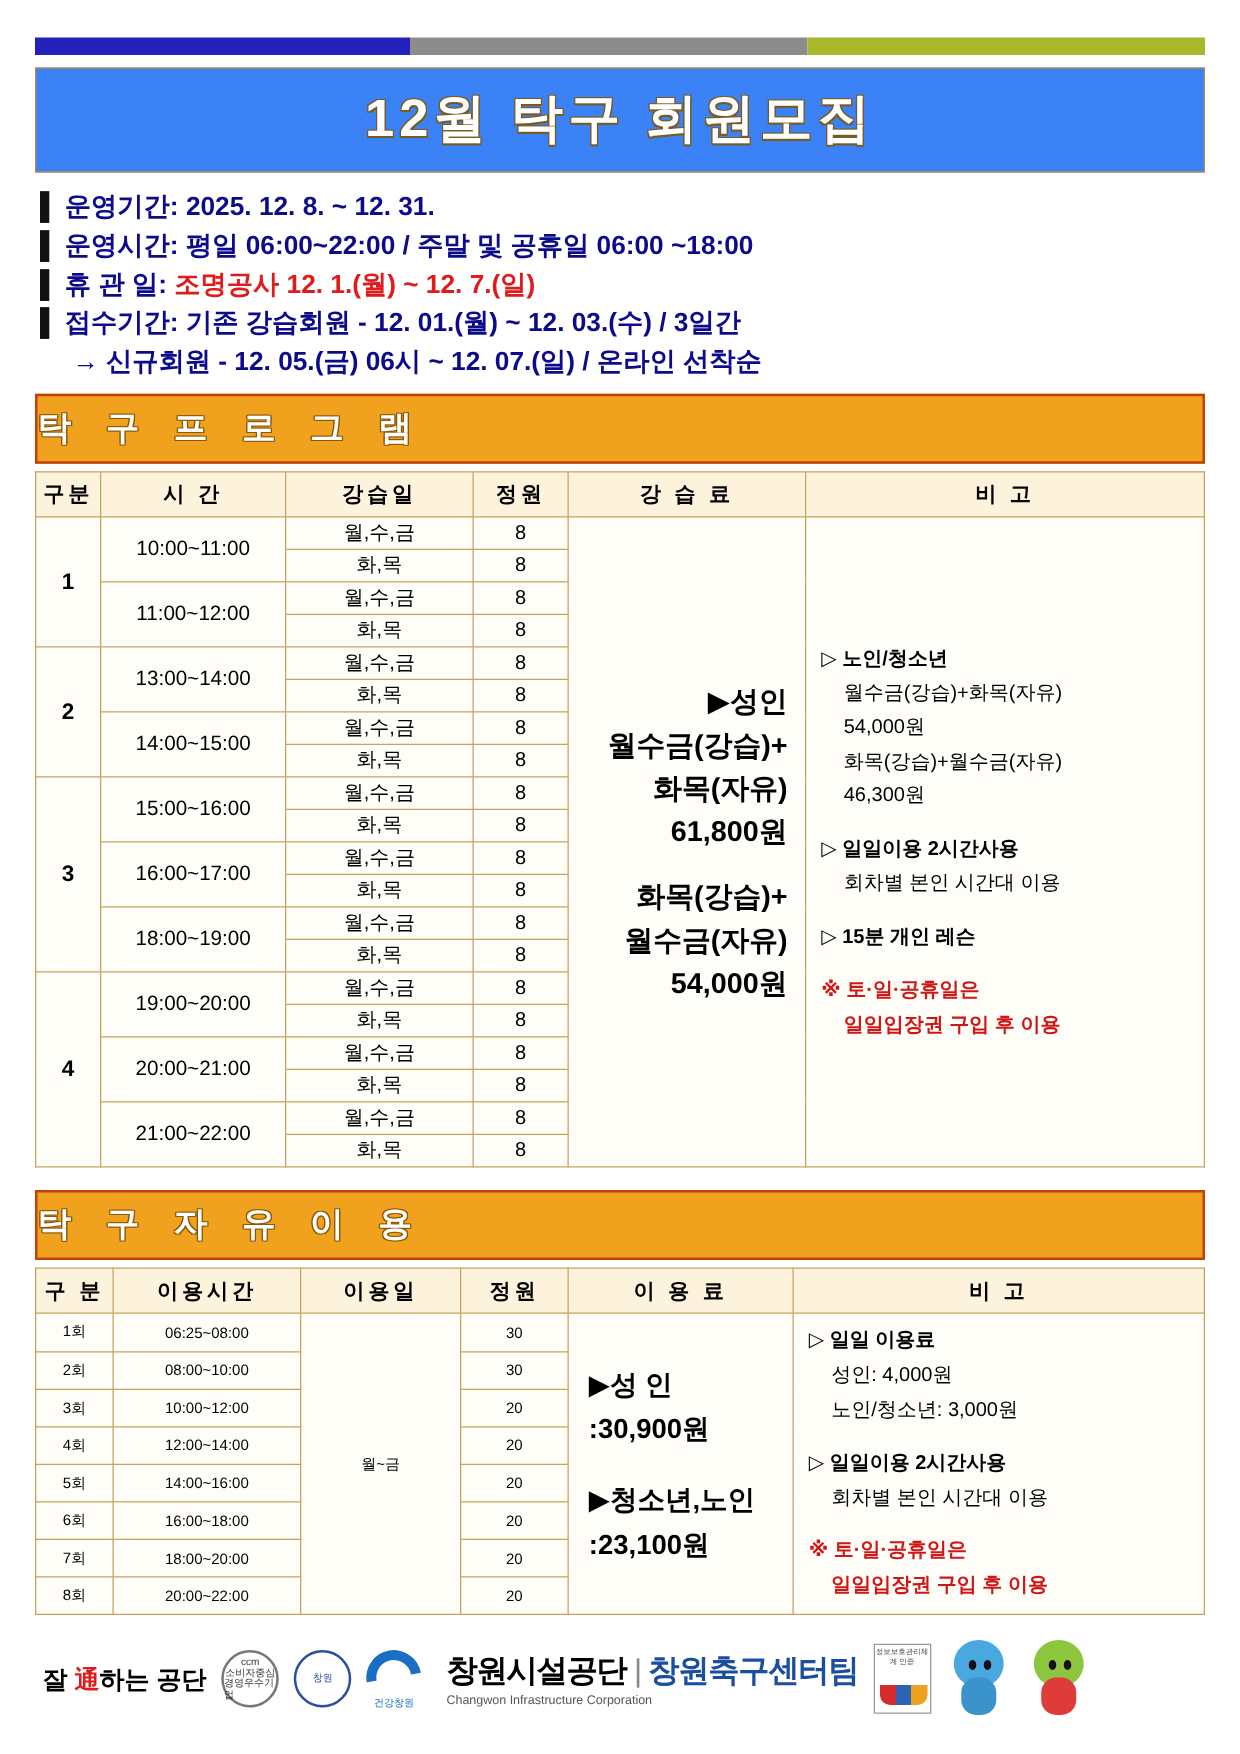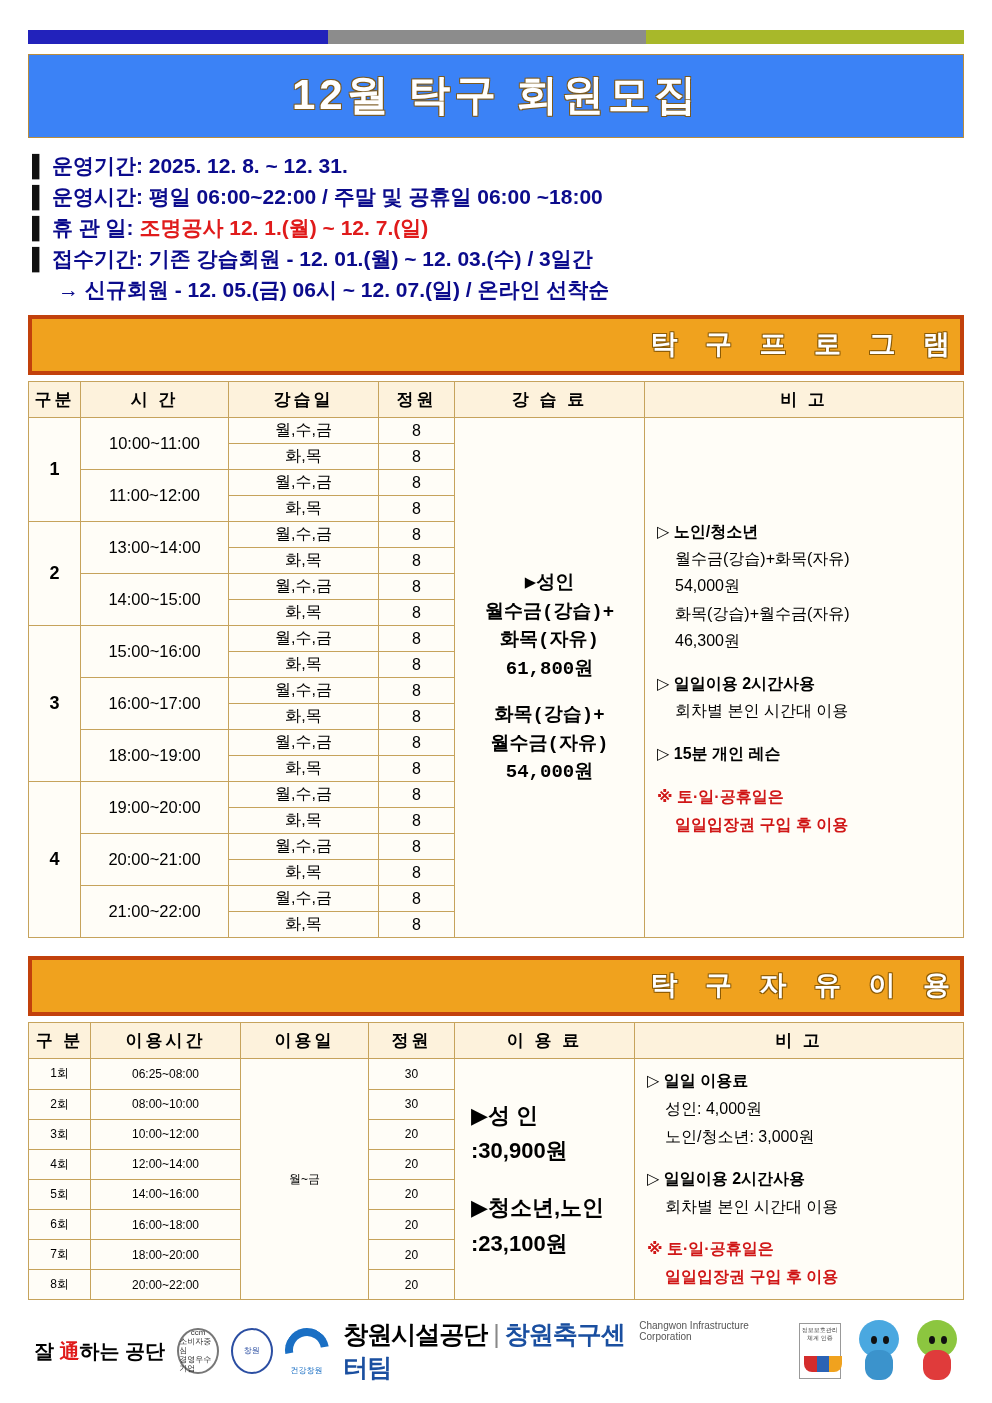--- a/index.html
+++ b/index.html
@@ -36,22 +36,22 @@
   .info-line {
     font-size: 21px; font-weight:bold; color:#0b0b8c;
     line-height: 1.48; white-space: nowrap;
   }
   .bar-mark { color:#111; font-weight:bold; margin-right:5px; }
   .red { color:#e01b1b; }
   .indent { padding-left: 26px; }
 
   .section-head {
     background:#f0a21e;
-    border:4px solid #c2410c;
-    text-align:right;
+    border:2px solid #c2410c;
+    text-align:left;
     color:#ffffff;
     font-size: 27px;
     font-weight:bold;
     letter-spacing: 10px;
     padding: 7px 0 9px 0;
     text-shadow: 1px 1px 0 #8a5a05, -1px 1px 0 #8a5a05, 1px -1px 0 #8a5a05, -1px -1px 0 #8a5a05;
     margin-bottom: 6px;
   }
 
   table { border-collapse: collapse; width: 100%; }
@@ -65,21 +65,21 @@
     background:#fdf2dc;
     font-size: 17px;
     font-weight:bold;
     letter-spacing: 3px;
     padding: 6px 0;
   }
   table.prog tbody td { background:#fffdf7; font-size: 16px; padding: 2px 0; }
   table.prog td.group { font-size: 18px; font-weight:bold; }
   table.prog td.time { font-size: 16.5px; }
   table.prog td.fee {
-    text-align:center; padding: 6px 14px; font-size: 19px; font-weight:bold; line-height:1.5;font-family:Liberation Mono, monospace;
+    text-align:right; padding: 6px 14px; font-size: 23px; font-weight:bold; line-height:1.5;
   }
   table.prog td.note {
     text-align:left; padding: 20px 12px; font-size: 16px; line-height: 1.7;
   }
   .note-title { font-weight: bold; }
   .note-sub { display:block; padding-left: 18px; }
   .note-red { color:#d01717; font-weight:bold; }
 
   table.free tbody td { background:#fffdf7; font-size: 12px; padding: 5px 0; }
   table.free td.fee2 { text-align:left; padding: 1px 16px; font-size: 22px; font-weight:bold; line-height:1.6; }
@@ -88,21 +88,21 @@
 
   
   .footer { margin-top: 12px; display:flex; align-items:center; gap:12px; height: 78px; padding: 0 6px; }
   .logo-text { font-size: 20px; font-weight:bold; white-space:nowrap; }
   .logo-text .tong { color:#e01b1b; }
   .circle-logo { width:46px; height:46px; border-radius:50%; border:2px solid #777; display:flex; flex-direction:column; align-items:center; justify-content:center; font-size:8px; line-height:1.1; color:#333; }
   .circle-logo.blue { border-color:#2b4ea2; color:#2b4ea2; }
   .swoosh { width: 52px; height:46px; position:relative; }
   .swoosh .c { position:absolute; width:44px; height:44px; border:8px solid #1a6fc4; border-radius:50%; border-right-color:transparent; border-bottom-color:transparent; transform: rotate(35deg); }
   .swoosh .t { position:absolute; bottom:-2px; left:6px; font-size:8px; color:#1a6fc4; }
-  .org { display:flex; flex-direction:row; justify-content:center; }
+  .org { display:flex; flex-direction:column; justify-content:center; }
   .org .main { font-size: 25px; font-weight: bold; letter-spacing: -1px; }
   .org .main .sep { color:#888; font-weight:normal; margin:0 6px; }
   .org .main .team { color:#1a4fa0; }
   .org .sub { font-size: 10px; color:#555; margin-top:2px; }
   .cert { width:46px; height:56px; border:1px solid #999; background:#fff; position:relative; }
   .cert .stripe { position:absolute; bottom:6px; left:4px; width:38px; height:16px; background:linear-gradient(90deg,#d42c2c 0 33%, #2b63b5 33% 66%, #f0a21e 66% 100%); border-radius: 0 0 8px 8px; }
   .cert .txt { position:absolute; top:3px; left:0; right:0; text-align:center; font-size:6px; color:#444; line-height:1.2; }
   .mascot { width:52px; height:62px; position:relative; }
   .mascot .head { position:absolute; top:0; left:6px; width:40px; height:38px; border-radius:50%; }
   .mascot .body { position:absolute; top:30px; left:12px; width:28px; height:30px; border-radius:12px; }

